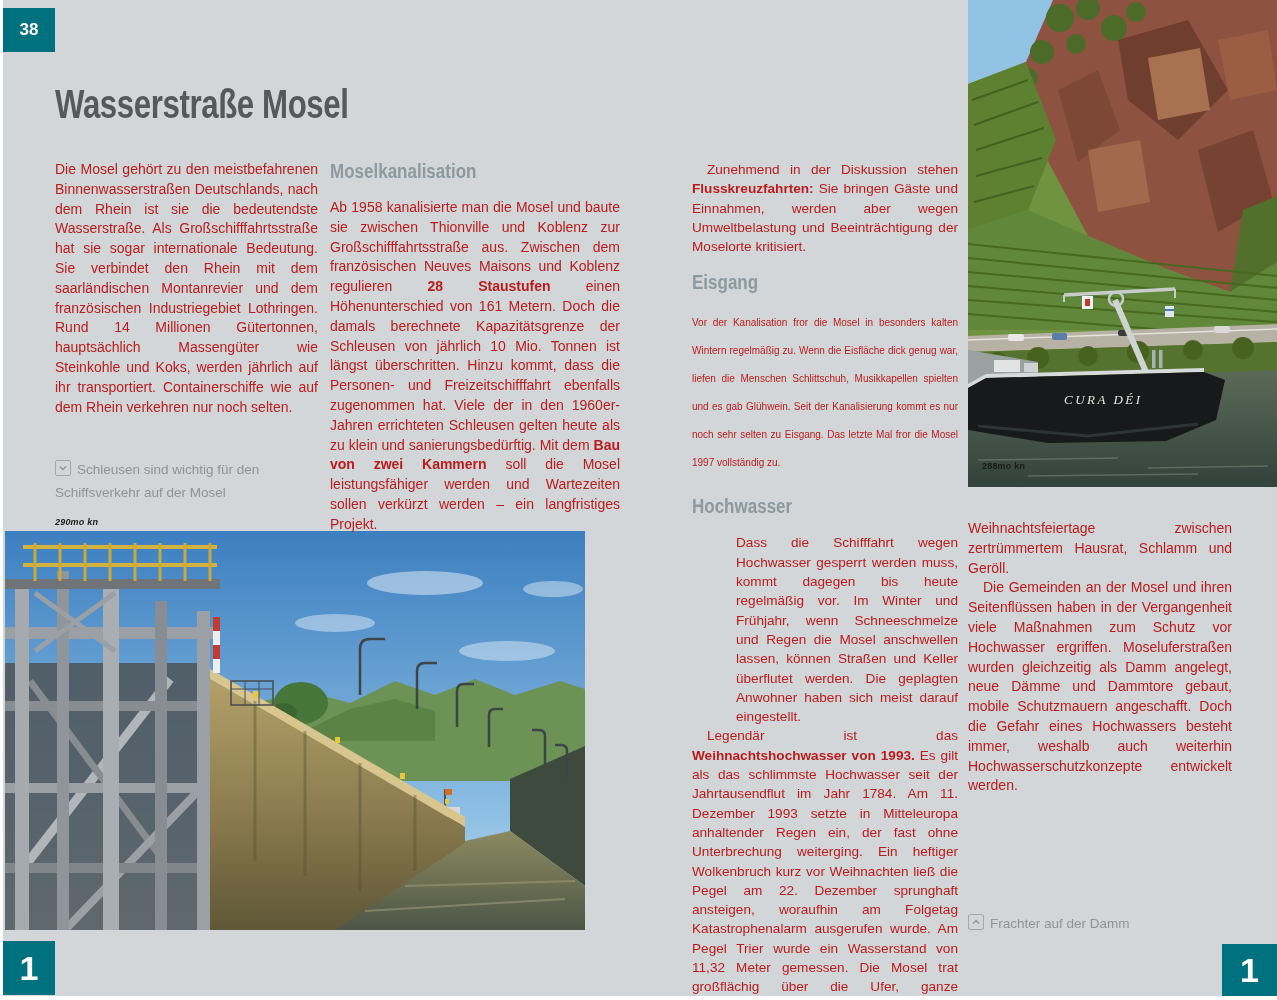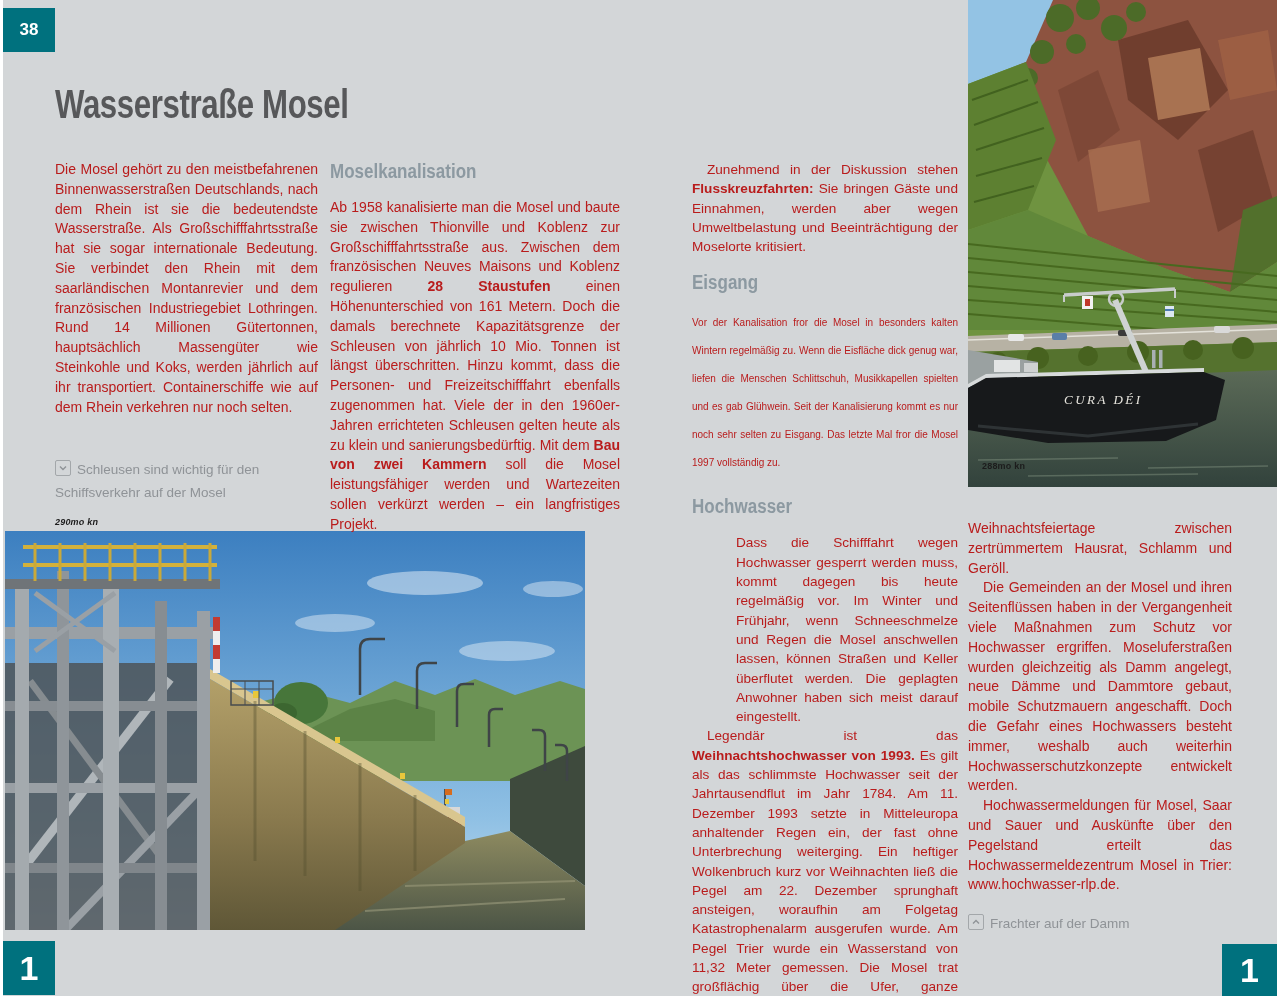--- a/index.html
+++ b/index.html
@@ -291,21 +291,20 @@
         <text x="96" y="404" fill="#e8e6df" font-size="13" font-family="Liberation Serif, serif" letter-spacing="2.5">CURA DÉI</text>
       </g>
     </svg>
   </div>
 
   <div class="credit" style="left:968px; top:461px;margin-left:14px;">288mo kn</div>
 
   <div class="col" style="left:968px; top:519px; width:264px;">
     <p class="body-p">Weihnachtsfeiertage zwischen zertrümmertem Hausrat, Schlamm und Geröll.</p>
     <p class="body-p indent">Die Gemeinden an der Mosel und ihren Seitenflüssen haben in der Vergangenheit viele Maßnahmen zum Schutz vor Hochwasser ergriffen. Moseluferstraßen wurden gleichzeitig als Damm angelegt, neue Dämme und Dammtore gebaut, mobile Schutzmauern angeschafft. Doch die Gefahr eines Hochwassers besteht immer, weshalb auch weiterhin Hochwasserschutzkonzepte entwickelt werden.</p>
-    <p class="body-p indent">Hochwassermeldungen für Mosel, Saar und Sauer und Auskünfte über den Pegelstand erteilt das Hochwassermeldezentrum Mosel in Trier: www.hochwasser-rlp.de.</p>
   </div>
 
   <div class="caption" style="left:968px; top:912px; width:260px;">
     <span class="cap-icon"><svg width="12" height="12" viewBox="0 0 12 12">
           <polyline points="3,7.5 6,4.5 9,7.5" fill="none" stroke="#8f9397" stroke-width="1.4"></polyline>
         </svg></span><span>Frachter auf der Damm</span>
   </div>
 
   <div class="folio tab tab-left">
     <span>1</span>

